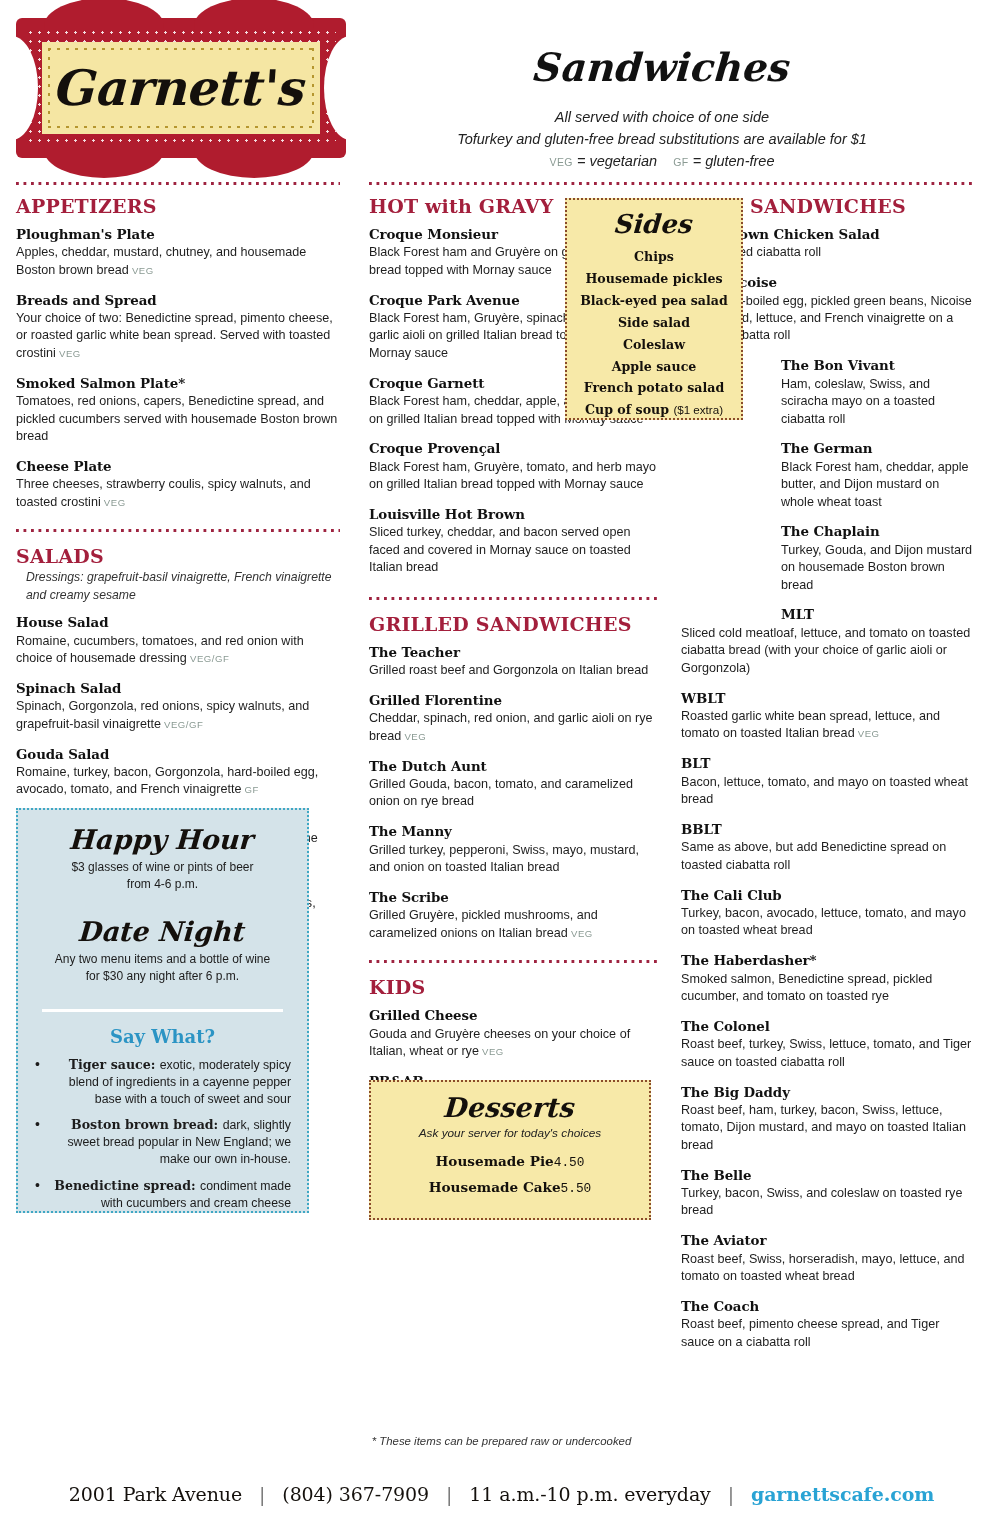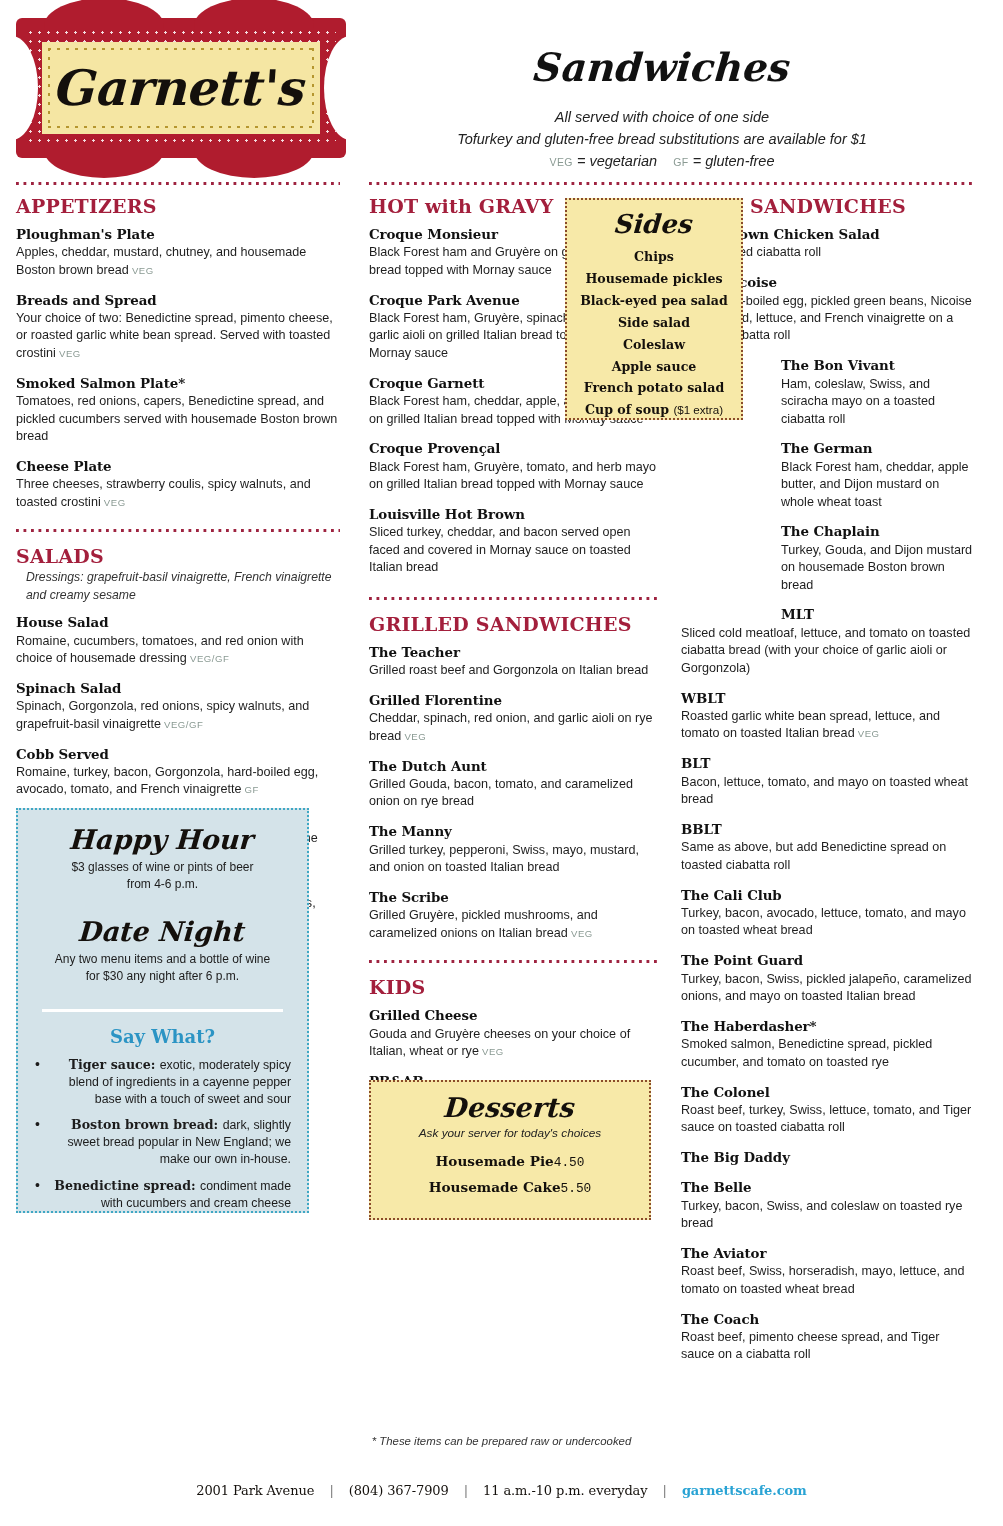--- a/index.html
+++ b/index.html
@@ -192,21 +192,21 @@
   .sw-li:before{ content:"•"; position:absolute; left:1px; top:-1px; font-size:14px; }
   .sw-term{ font-family:"DejaVu Serif", serif; font-weight:bold; font-size:12.6px; }
 
   
   .footnote{
     position:absolute; left:0; top:1435px; width:1003px; text-align:center;
     font-family:"Liberation Sans", sans-serif; font-style:italic; font-size:11.4px; color:#333;
   }
   .footer{
     position:absolute; left:0; top:1483px; width:1003px; text-align:center;
-    font-family:"DejaVu Serif", serif; font-size:13px; color:#14100c; letter-spacing:-0.1px;
+    font-family:"DejaVu Serif", serif; font-size:19px; color:#14100c; letter-spacing:-0.1px;
   }
   .footer .sep{ color:#777; margin:0 11px; font-weight:normal; }
   .footer .url{ color:#29a3d4; font-weight:bold; }
 </style>
 </head>
 <body>
 
 <div class="page">
 
   <div class="header">
@@ -268,21 +268,21 @@
       <div id="salads-list">
           <div class="item">
             <div class="item-name">House Salad</div>
             <div class="item-desc">Romaine, cucumbers, tomatoes, and red onion with choice of housemade dressing<span class="tag"> VEG/GF</span></div>
           </div>
           <div class="item">
             <div class="item-name">Spinach Salad</div>
             <div class="item-desc">Spinach, Gorgonzola, red onions, spicy walnuts, and grapefruit-basil vinaigrette<span class="tag"> VEG/GF</span></div>
           </div>
           <div class="item">
-            <div class="item-name">Cobb Served</div>
+            <div class="item-name">Gouda Salad</div>
             <div class="item-desc">Romaine, turkey, bacon, Gorgonzola, hard-boiled egg, avocado, tomato, and French vinaigrette<span class="tag"> GF</span></div>
           </div>
           <div class="item">
             <div class="item-name">Farmer's Salad</div>
             <div class="item-desc">Romaine, apple, cheddar, bacon, and creamy sesame dressing<span class="tag"> GF</span></div>
           </div>
           <div class="item">
             <div class="item-name">Tuna Nicoise Salad</div>
             <div class="item-desc">Romaine, tuna, hard-boiled egg, pickled green beans, marinated red potatoes, Nicoise olives, and French vinaigrette<span class="tag"> GF</span></div>
           </div>
@@ -392,33 +392,30 @@
           </div>
           <div class="item">
             <div class="item-name">BBLT</div>
             <div class="item-desc">Same as above, but add Benedictine spread on toasted ciabatta roll</div>
           </div>
           <div class="item">
             <div class="item-name">The Cali Club</div>
             <div class="item-desc">Turkey, bacon, avocado, lettuce, tomato, and mayo on toasted wheat bread</div>
           </div>
           <div class="item">
-            <div class="item-name">The Point Guard</div>
-            <div class="item-desc">Turkey, bacon, Swiss, pickled jalapeño, caramelized onions, and mayo on toasted Italian bread</div>
-          </div>
-          <div class="item">
             <div class="item-name">The Haberdasher*</div>
             <div class="item-desc">Smoked salmon, Benedictine spread, pickled cucumber, and tomato on toasted rye</div>
           </div>
           <div class="item">
             <div class="item-name">The Colonel</div>
             <div class="item-desc">Roast beef, turkey, Swiss, lettuce, tomato, and Tiger sauce on toasted ciabatta roll</div>
           </div>
           <div class="item">
             <div class="item-name">The Big Daddy</div>
+            <div class="item-desc">Roast beef, ham, turkey, bacon, Swiss, lettuce, tomato, Dijon mustard, and mayo on toasted Italian bread</div>
           </div>
           <div class="item">
             <div class="item-name">The Belle</div>
             <div class="item-desc">Turkey, bacon, Swiss, and coleslaw on toasted rye bread</div>
           </div>
           <div class="item">
             <div class="item-name">The Aviator</div>
             <div class="item-desc">Roast beef, Swiss, horseradish, mayo, lettuce, and tomato on toasted wheat bread</div>
           </div>
           <div class="item">

